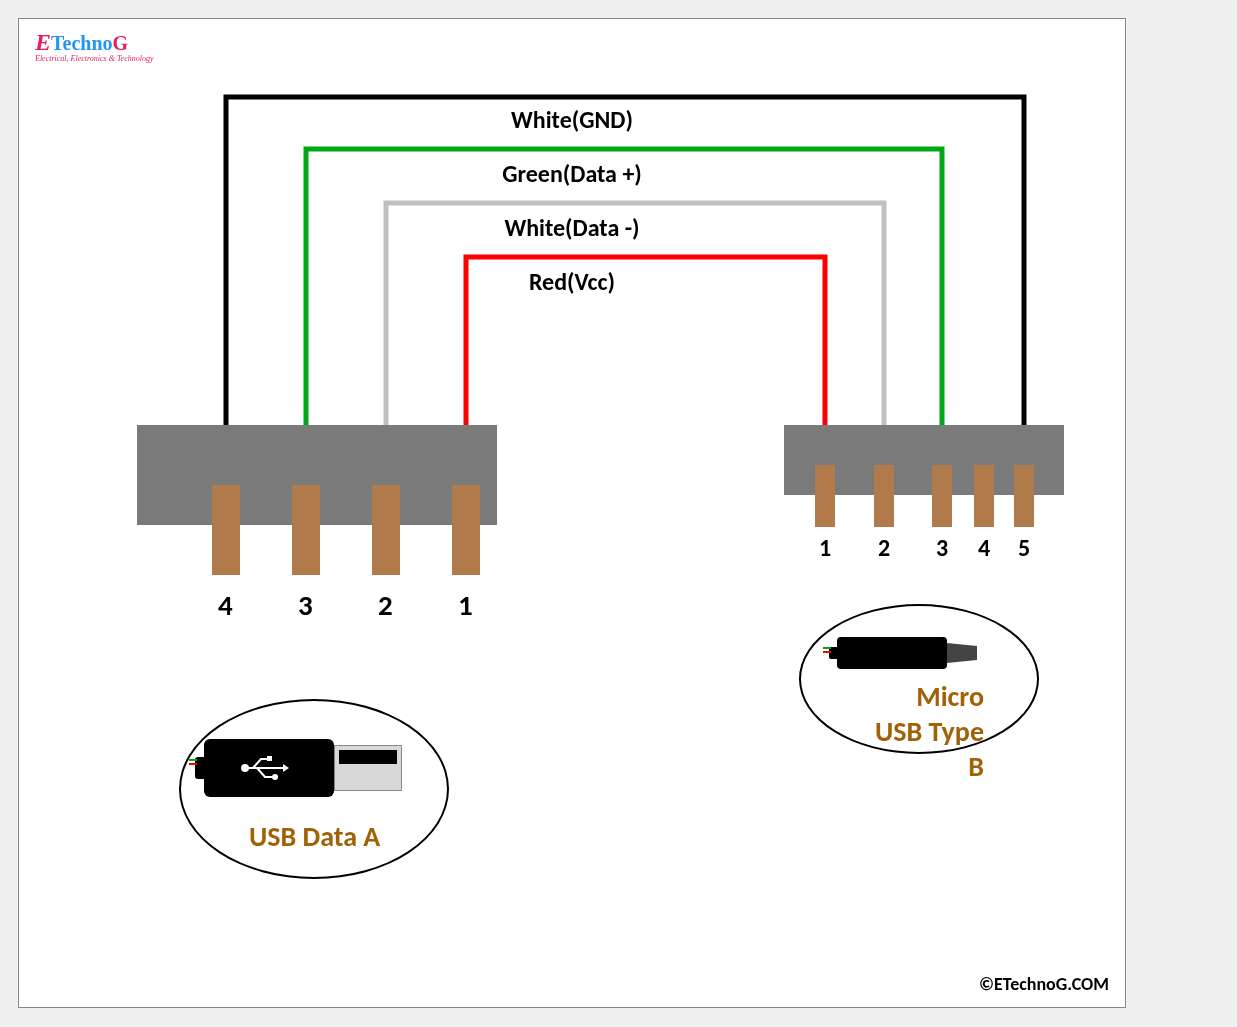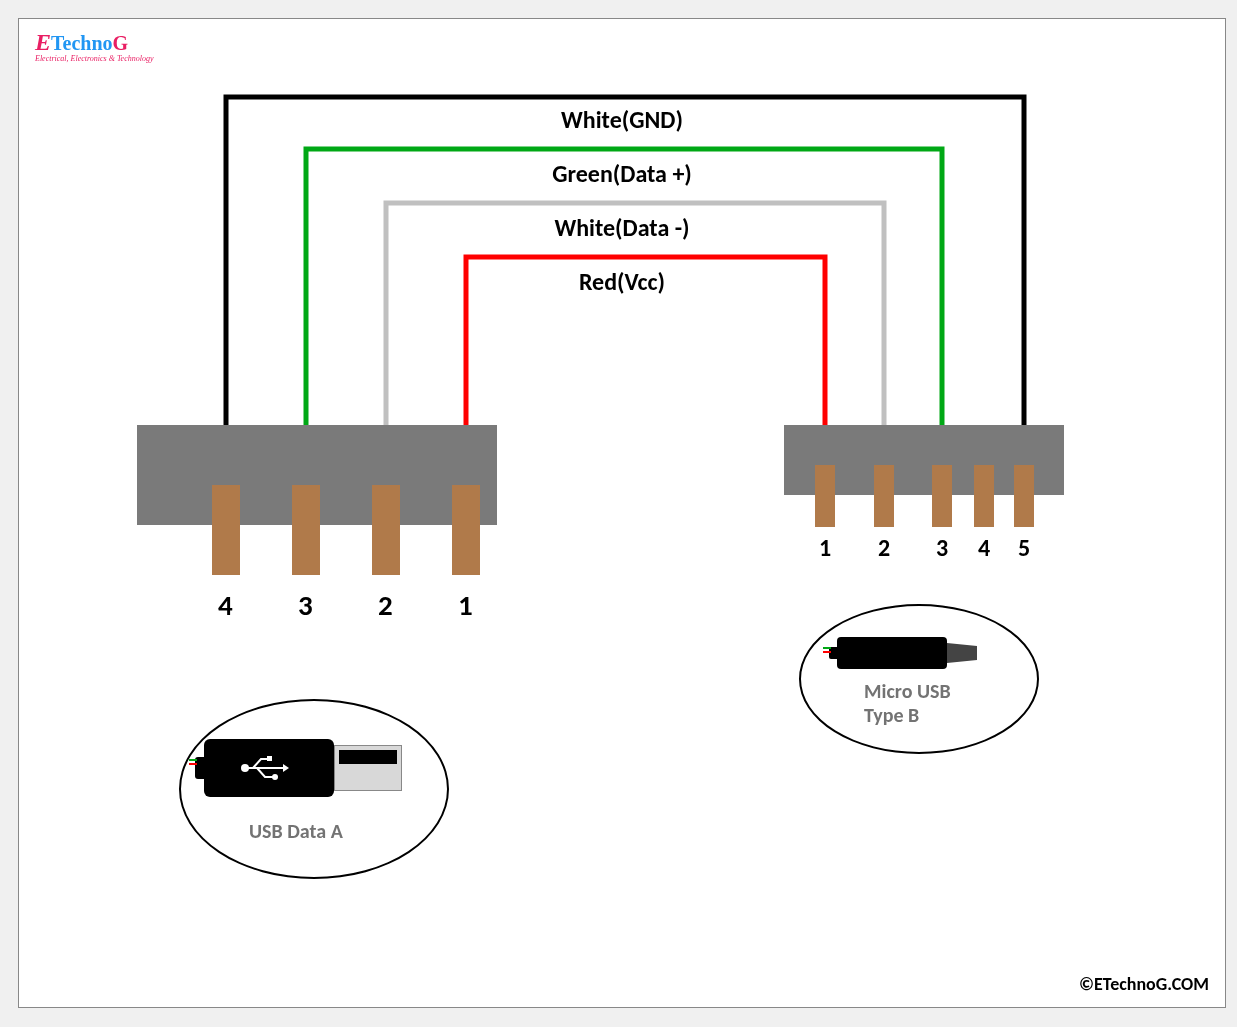--- a/index.html
+++ b/index.html
@@ -7,21 +7,21 @@
       width: 1237px;
       height: 1027px;
       background: #f0f0f0;
       font-family: Calibri, Arial, sans-serif;
       position: relative;
     }
     .canvas {
       position: absolute;
       left: 18px;
       top: 18px;
-      width: 1208px;
+      width: 1108px;
       height: 990px;
       background: #ffffff;
       border: 1px solid #888;
     }
     .logo {
       position: absolute;
       left: 16px;
       top: 10px;
       font-family: Georgia, serif;
     }
@@ -182,24 +182,24 @@
     .usb-symbol {
       position: absolute;
       left: 220px;
       top: 735px;
       width: 50px;
       height: 28px;
       color: #fff;
     }
     .connector-label {
       position: absolute;
-      font-size: 20px;
-      font-weight: bold;
-      color: #737373;
-      text-align: left;
+      font-size: 28px;
+      font-weight: bold;
+      color: #a16207;
+      text-align: right;
     }
     .micro-usb-body {
       position: absolute;
       left: 818px;
       top: 618px;
       width: 110px;
       height: 32px;
       background: #000;
       border-radius: 4px;
     }

